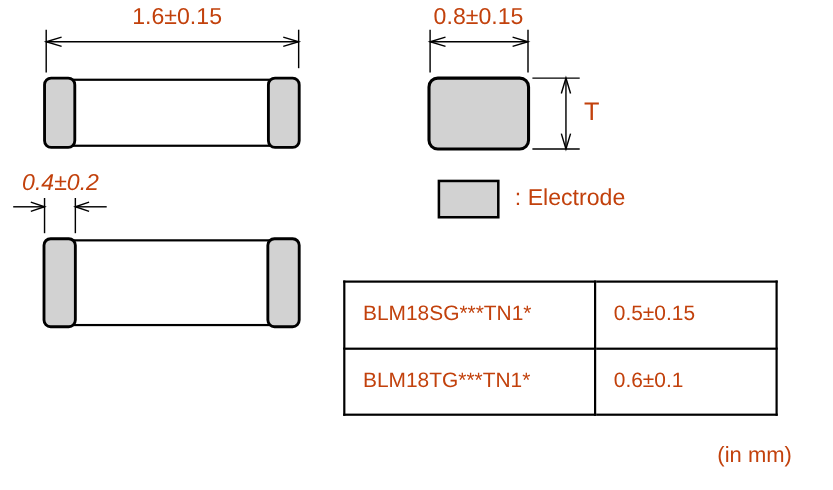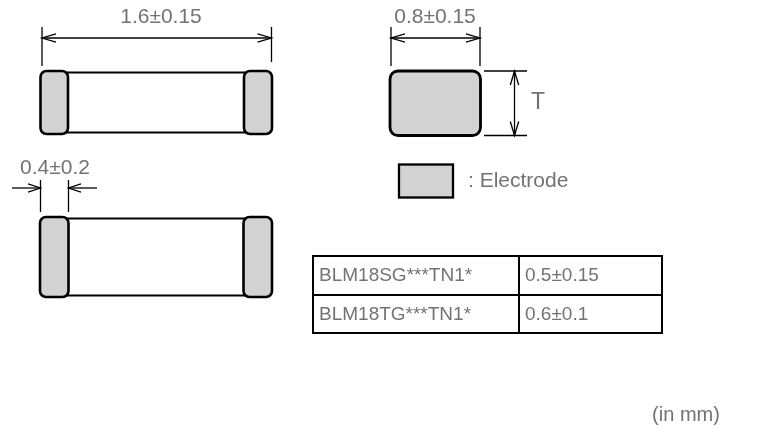--- a/index.html
+++ b/index.html
@@ -2,50 +2,50 @@
 <html style="--electrode-fill: #d2d2d2;"><head>
 <meta charset="utf-8">
 <style>
   html, body { margin: 0; padding: 0; background: #ffffff; }
   #canvas {
     position: relative;
     width: 757px;
     height: 445px;
     background: #ffffff;
     font-family: "Liberation Sans", sans-serif;
-    color: #737373;
+    color: #c2410c;
     overflow: hidden;
   }
   #drawing { position: absolute; left: 0; top: 0; }
 
   
   .body-rect { fill: #ffffff; stroke: #000; stroke-width: 2; }
   .electrode { fill: var(--electrode-fill, #d2d2d2); stroke: #000; stroke-width: 2.6; }
   .electrode-thick { stroke-width: 2.8; }
   .electrode-thin { stroke-width: 2.3; }
   .dim line, .dim polyline { stroke: #000; stroke-width: 1.3; fill: none; }
 
   
   .label { position: absolute; font-size: 21px; white-space: nowrap; }
   .centered { text-align: center; }
   #dim-length-label   { left: 105px; top: 4px;   width: 112px; }
   #dim-width-label    { left: 385px; top: 4px;   width: 100px; }
-  #dim-elwidth-label  { left: 5px;   top: 155px; width: 100px; }
+  #dim-elwidth-label  { left: 5px;   top: 155px; width: 100px; font-style: italic; }
   #thickness-symbol   { left: 531px; top: 88px;  font-size: 23px; }
   #legend-label       { left: 468px; top: 168px; }
   #unit-note          { left: 620px; top: 403px; width: 132px; text-align: center; font-size: 20px; }
 
   
   #thickness-table-wrap { position: absolute; left: 312px; top: 255px; }
   table.ttable { border-collapse: collapse; background: #fff; }
   table.ttable td {
     border: 2px solid #000;
     font-size: 19px;
     height: 26.5px;
-    padding: 5px;
+    padding: 16px;
     vertical-align: middle;
     white-space: nowrap;
   }
   td.part-cell  { width: 194px; padding-left: 14px; }
   td.value-cell { width: 131px; padding-left: 12px; margin-top: 41px; }
 </style>
 </head>
 <body>
 
 <div id="canvas">

